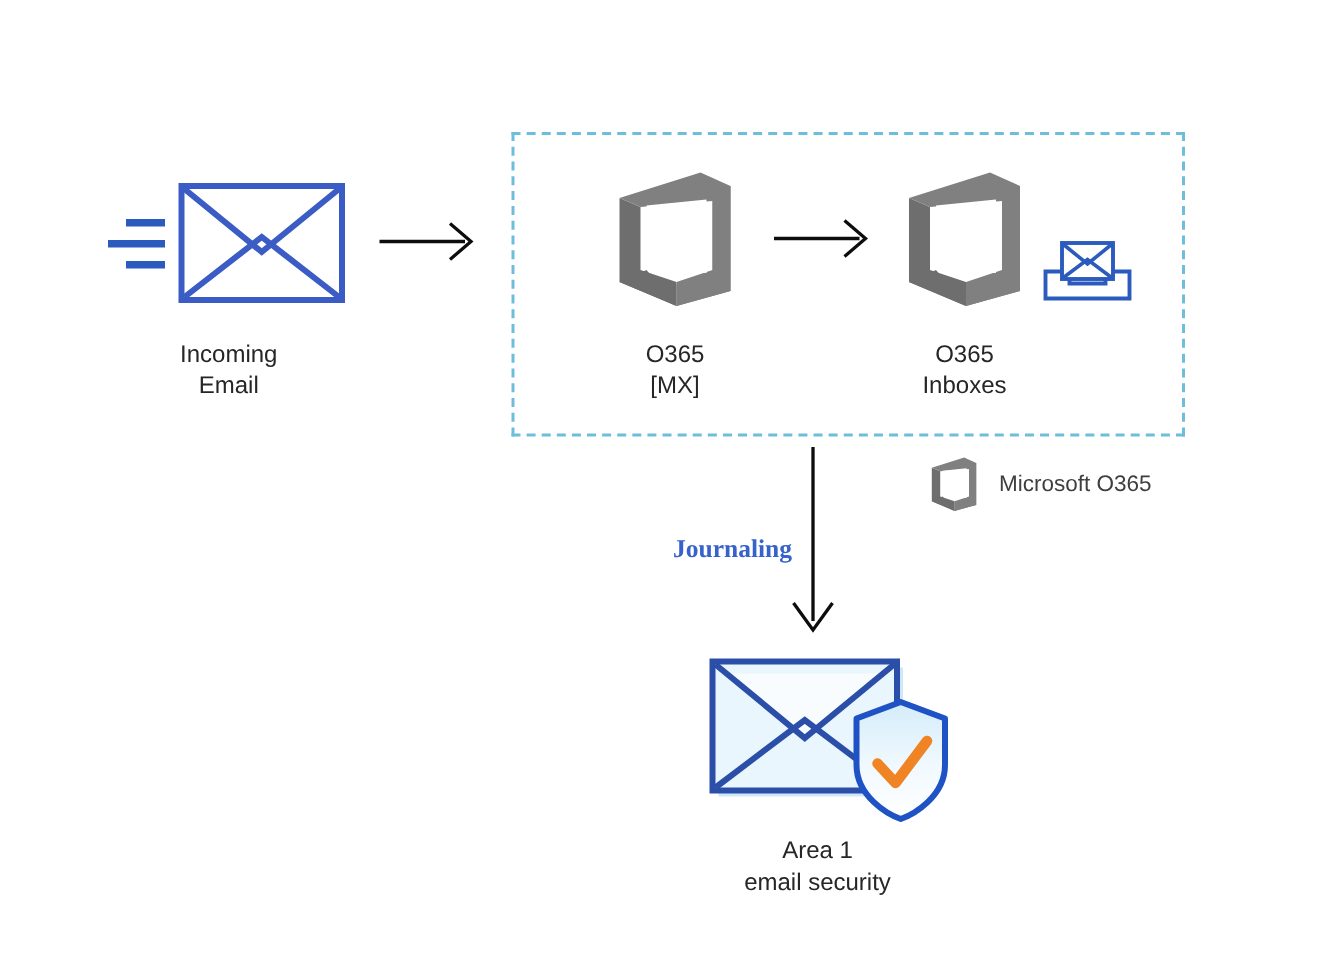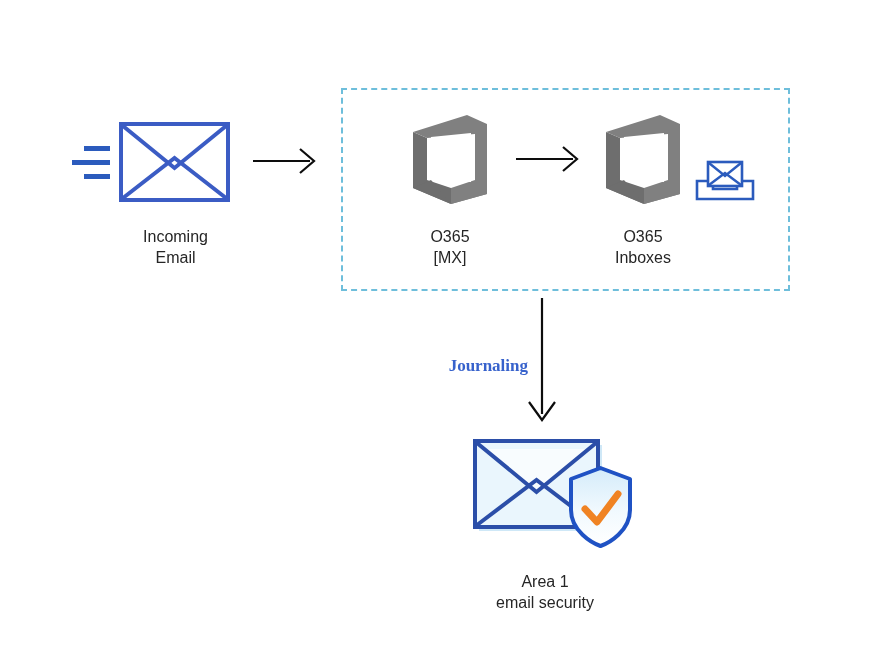--- a/index.html
+++ b/index.html
@@ -71,21 +71,21 @@
       <rect x="14" y="34" width="26" height="5" fill="#2b5bbd"></rect>
       <rect x="2" y="48" width="38" height="5" fill="#2b5bbd"></rect>
       <rect x="14" y="62" width="26" height="5" fill="#2b5bbd"></rect>
 
       <rect x="51" y="12" width="107" height="76" fill="#ffffff" stroke="#3b5cc4" stroke-width="4"></rect>
 
       <path d="M53 14 L104.5 56 L156 14" fill="none" stroke="#3b5cc4" stroke-width="4" stroke-linejoin="miter"></path>
       <path d="M53 86 L104.5 46 L156 86" fill="none" stroke="#3b5cc4" stroke-width="4" stroke-linejoin="miter"></path>
     </svg>
   </div>
-  <div class="label" style="left:103px; top:226px; width:145px;">Incoming
+  <div class="label" style="left:80px; top:226px; width:145px;">Incoming
 Email</div>
 
   <svg class="svgbox" width="70" height="30" viewBox="0 0 70 30" style="left:252px; top:146px;">
     <line x1="1" y1="15" x2="58" y2="15" stroke="#0d0d0d" stroke-width="2.2"></line>
     <path d="M48 3 L62 15 L48 27" fill="none" stroke="#0d0d0d" stroke-width="2.2" stroke-linecap="butt" stroke-linejoin="miter"></path>
   </svg>
 
   <div id="o365-zone" class="abs"></div>
 
   <div class="abs" style="left:405px; top:110px; width:90px; height:100px;">
@@ -125,20 +125,30 @@
     <path d="M3 24 L19 24 L19 32 L43 32 L43 24 L59 24 L59 42 L3 42 Z" fill="#ffffff" stroke="#2b5bbd" stroke-width="2.6" stroke-linejoin="miter"></path>
 
     <rect x="14" y="5" width="34" height="24" fill="#ffffff" stroke="#2b5bbd" stroke-width="2.6"></rect>
     <path d="M15 6 L31 19 L47 6" fill="none" stroke="#2b5bbd" stroke-width="2.4"></path>
     <path d="M15 28 L31 16 L47 28" fill="none" stroke="#2b5bbd" stroke-width="2.4"></path>
   </svg>
 
   <div class="label" style="left:578px; top:226px; width:130px;">O365
 Inboxes</div>
 
+  <div class="abs" style="left:618px; top:303px; width:180px; height:40px;">
+    <svg class="svgbox" width="36" height="40" viewBox="0 0 90 100" style="left:0; top:0;">
+      <path d="M8 22 L8 78 L46 94 L46 78 L22 70 L22 28 Z" fill="#6e6e6e"></path>
+      <path d="M8 22 L62 5 L82 14 L82 84 L46 94 L46 78 L70 70 L70 24 L22 28 Z" fill="#808080"></path>
+      <path d="M26 27 L66 23 L66 72 L26 69 Z" fill="#ffffff"></path>
+      <path d="M70 24 L82 14 L82 84 L46 94 L46 80 L70 71 Z" fill="#808080"></path>
+      <path d="M8 78 L46 94 L26 70 Z" fill="#6e6e6e"></path>
+    </svg>
+    <span class="legend-label" style="left:48px; top:10px;">Microsoft O365</span>
+  </div>
 
   <svg class="svgbox" width="46" height="130" viewBox="0 0 46 130" style="left:519px; top:296px;">
     <line x1="23" y1="2" x2="23" y2="118" stroke="#0d0d0d" stroke-width="2.2"></line>
     <path d="M10 106 L23 124 L36 106" fill="none" stroke="#0d0d0d" stroke-width="2.2" stroke-linejoin="miter"></path>
   </svg>
   <div class="label label-blue" style="left:398px; top:355px; width:130px; text-align:right;">Journaling</div>
 
   <div class="abs" style="left:466px; top:432px; width:170px; height:118px;">
     <svg class="svgbox" width="170" height="118" viewBox="0 0 170 118" style="left:0; top:0;">
       <defs>
@@ -168,16 +178,16 @@
       <path d="M134.5 36
                L105 47
                L105 78
                C105 99 126 111 134.5 114
                C143 111 164 99 164 78
                L164 47 Z" fill="url(#shieldGrad)" stroke="#1f52c4" stroke-width="4" stroke-linejoin="round"></path>
 
       <path d="M119 77 L131 90 L152 62" fill="none" stroke="#f08323" stroke-width="7" stroke-linecap="round" stroke-linejoin="round"></path>
     </svg>
   </div>
-  <div class="label" style="left:460px; top:571px; width:170px;">Area 1
+  <div class="label" style="left:460px; top:557px; width:170px;">Area 1
 email security</div>
 
 </div>
 
 </body></html>

